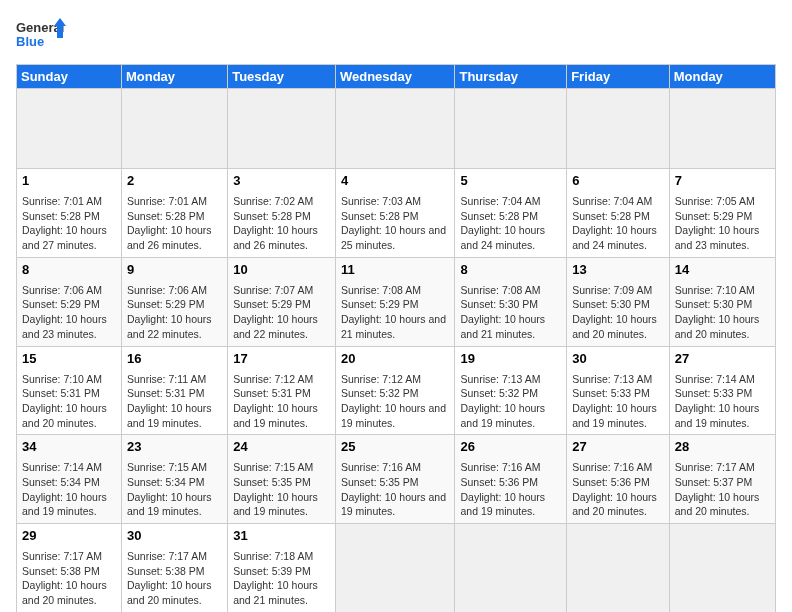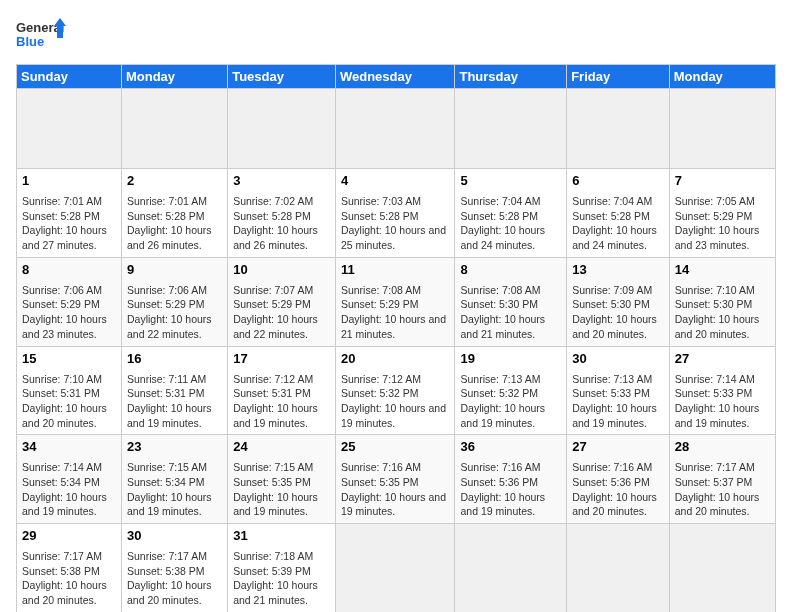--- a/index.html
+++ b/index.html
@@ -213,21 +213,21 @@
         </td>
         <td>
           <span class="day-num">24</span>
           <div class="day-info">Sunrise: 7:15 AM<br>Sunset: 5:35 PM<br>Daylight: 10 hours and 19 minutes.</div>
         </td>
         <td>
           <span class="day-num">25</span>
           <div class="day-info">Sunrise: 7:16 AM<br>Sunset: 5:35 PM<br>Daylight: 10 hours and 19 minutes.</div>
         </td>
         <td>
-          <span class="day-num">36</span>
+          <span class="day-num">26</span>
           <div class="day-info">Sunrise: 7:16 AM<br>Sunset: 5:36 PM<br>Daylight: 10 hours and 19 minutes.</div>
         </td>
         <td>
           <span class="day-num">27</span>
           <div class="day-info">Sunrise: 7:16 AM<br>Sunset: 5:36 PM<br>Daylight: 10 hours and 20 minutes.</div>
         </td>
         <td>
           <span class="day-num">28</span>
           <div class="day-info">Sunrise: 7:17 AM<br>Sunset: 5:37 PM<br>Daylight: 10 hours and 20 minutes.</div>
         </td>

